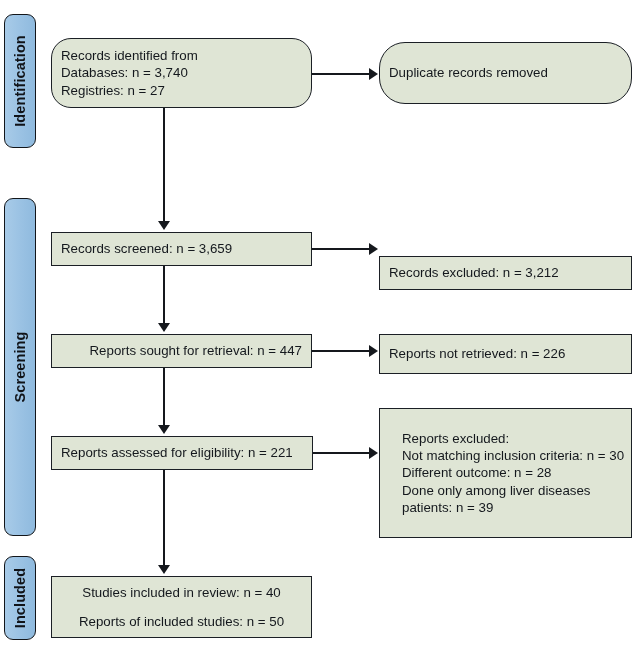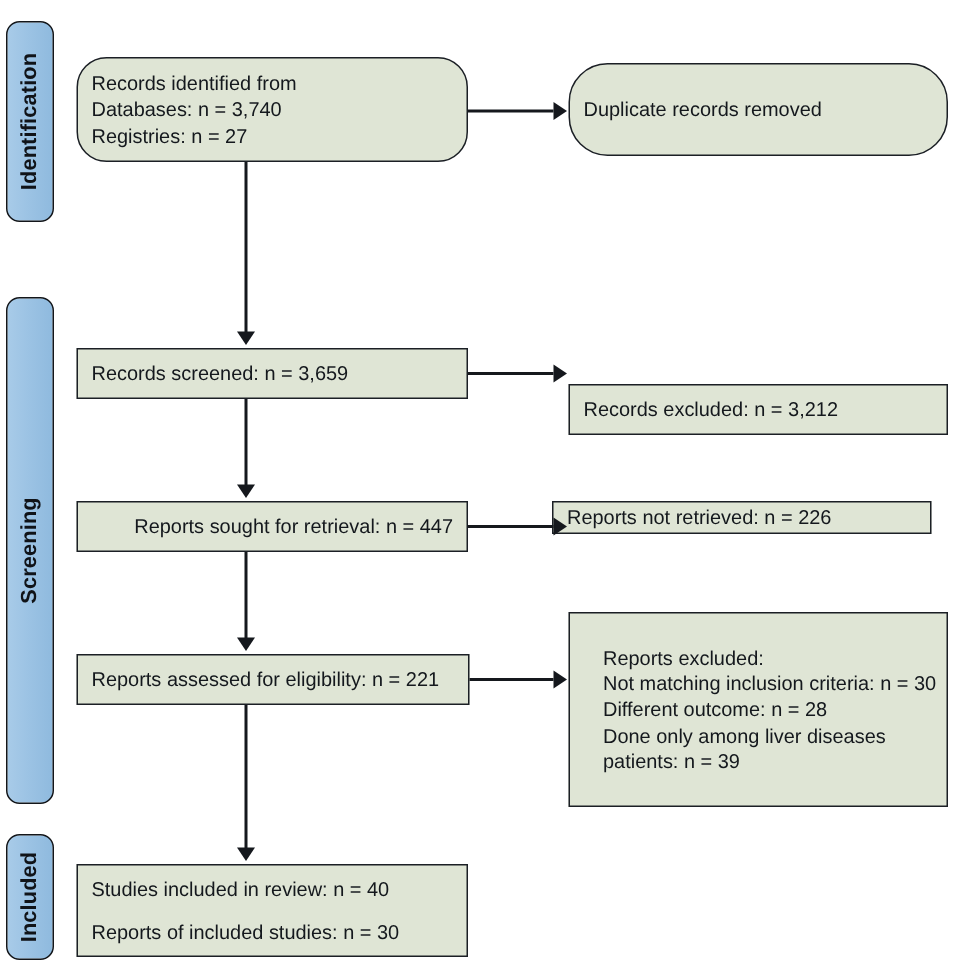--- a/index.html
+++ b/index.html
@@ -131,21 +131,21 @@
   <div class="conn h" style="left:312px; top:248px; width:57px;"></div>
   <div class="arrowhead right" style="left:369px; top:243px;"></div>
 
   <div class="conn v" style="left:163px; top:266px; height:58px;"></div>
   <div class="arrowhead down" style="left:158px; top:323px;"></div>
 
   <div class="node" style="left:51px; top:334px; width:261px; height:34px;align-items:flex-end;">
     <span class="line">Reports sought for retrieval: n = 447</span>
   </div>
 
-  <div class="node" style="left:368px; top:334px; width:253px; height:22px;">
+  <div class="node" style="left:379px; top:334px; width:253px; height:40px;">
     <span class="line">Reports not retrieved: n = 226</span>
   </div>
 
   <div class="conn h" style="left:312px; top:350px; width:57px;"></div>
   <div class="arrowhead right" style="left:369px; top:345px;"></div>
 
   <div class="conn v" style="left:163px; top:368px; height:58px;"></div>
   <div class="arrowhead down" style="left:158px; top:425px;"></div>
 
   <div class="node" style="left:51px; top:436px; width:262px; height:34px;">
@@ -159,18 +159,18 @@
     <span class="line">Done only among liver diseases</span>
     <span class="line">patients: n = 39</span>
   </div>
 
   <div class="conn h" style="left:313px; top:452px; width:56px;"></div>
   <div class="arrowhead right" style="left:369px; top:447px;"></div>
 
   <div class="conn v" style="left:163px; top:470px; height:96px;"></div>
   <div class="arrowhead down" style="left:158px; top:565px;"></div>
 
-  <div class="node spaced" style="left:51px; top:576px; width:261px; height:62px;">
+  <div class="node spaced" style="left:51px; top:576px; width:261px; height:62px;text-align:center;">
     <span class="line">Studies included in review: n = 40</span>
-    <span class="line">Reports of included studies: n = 30</span>
+    <span class="line">Reports of included studies: n = 50</span>
   </div>
 
 </div>
 
 </body></html>

